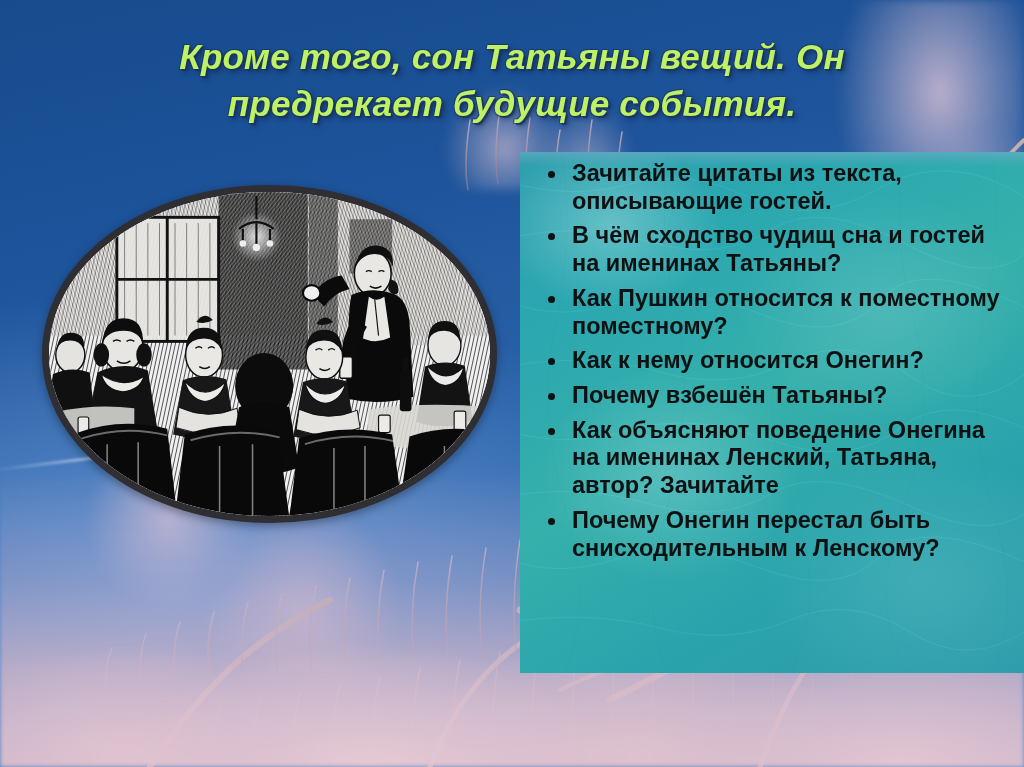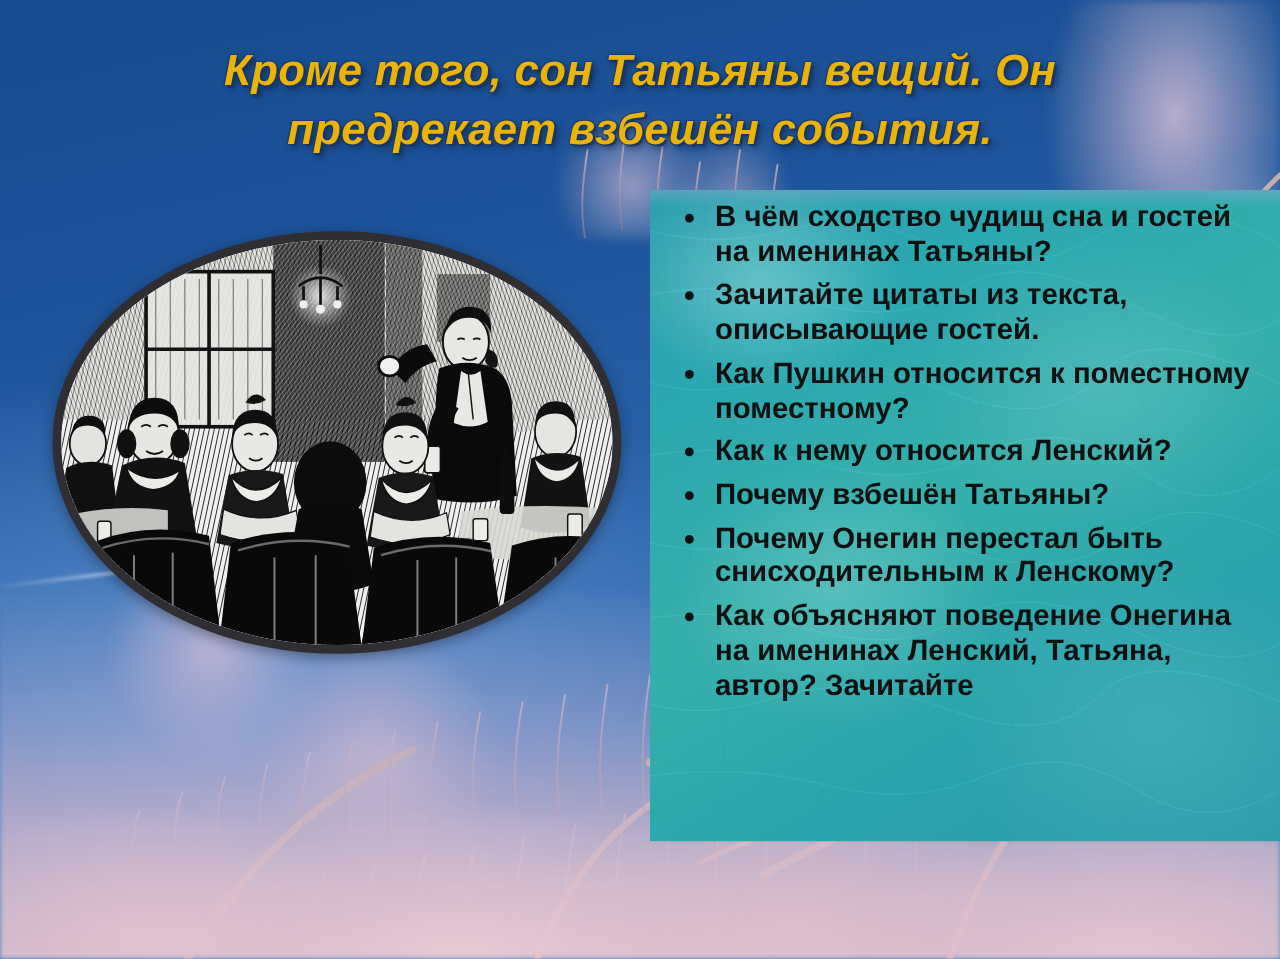--- a/index.html
+++ b/index.html
@@ -77,21 +77,21 @@
   }
   .engraving{position:absolute;inset:0;}
   .engraving svg{width:100%;height:100%;display:block;}
 
   
   .title{
     position:absolute;left:46px;top:34px;width:932px;
     text-align:center;
     font-size:35px;line-height:1.33;
     font-weight:bold;font-style:italic;
-    color:#eab308;
+    color:#bef264;
     letter-spacing:.2px;
     text-shadow:
       2px 2px 0 rgba(26,52,96,.85),
       -1px -1px 0 rgba(26,52,96,.55),
       1px -1px 0 rgba(26,52,96,.55),
       -1px 1px 0 rgba(26,52,96,.55),
       3px 3px 5px rgba(12,28,60,.55);
   }
 
   
@@ -221,21 +221,21 @@
         <path d="M592 120 C 588 146, 586 168, 590 190"></path>
         <path d="M622 132 C 618 156, 616 176, 620 196"></path>
       </g>
     </svg>
 
     <div class="canopy"></div>
   </div>
 
   <div class="title">
     <div>Кроме того, сон Татьяны вещий. Он</div>
-    <div>предрекает взбешён события.</div>
+    <div>предрекает будущие события.</div>
   </div>
 
   <div class="oval-wrap">
     <div class="oval">
       <div class="engraving">
         <svg viewBox="0 0 455 338" preserveAspectRatio="xMidYMid slice">
           <defs>
             <pattern id="hatch" width="4" height="4" patternUnits="userSpaceOnUse" patternTransform="rotate(12)">
               <rect width="4" height="4" fill="#ffffff"></rect>
               <path d="M0 0 V4" stroke="#101010" stroke-width="1.6"></path>
@@ -408,23 +408,23 @@
           <path d="M150 -10 q-14 80 6 170 t-10 200 t8 170"></path>
           <path d="M268 -10 q18 100 -6 190 t12 180 t-8 170"></path>
           <path d="M386 -10 q-16 90 8 180 t-12 190 t10 170"></path>
           <path d="M470 -10 q14 86 -6 176 t10 194 t-6 170"></path>
         </g>
       </svg>
     </div>
     <div class="panel-top-fade"></div>
 
     <ul class="bullets">
+      <li>Зачитайте цитаты из текста, описывающие гостей.</li>
       <li>В чём сходство чудищ сна и гостей на именинах Татьяны?</li>
-      <li>Зачитайте цитаты из текста, описывающие гостей.</li>
       <li>Как Пушкин относится к поместному поместному?</li>
-      <li>Как к нему относится Ленский?</li>
+      <li>Как к нему относится Онегин?</li>
       <li>Почему взбешён Татьяны?</li>
+      <li>Как объясняют поведение Онегина на именинах Ленский, Татьяна, автор? Зачитайте</li>
       <li>Почему Онегин перестал быть снисходительным к Ленскому?</li>
-      <li>Как объясняют поведение Онегина на именинах Ленский, Татьяна, автор? Зачитайте</li>
     </ul>
   </div>
 
 </div>
 
 </body></html>

